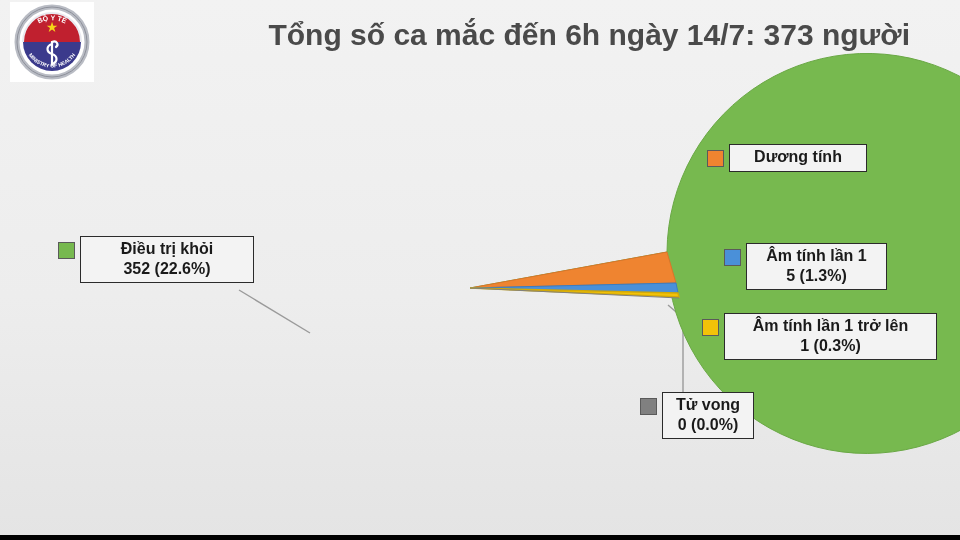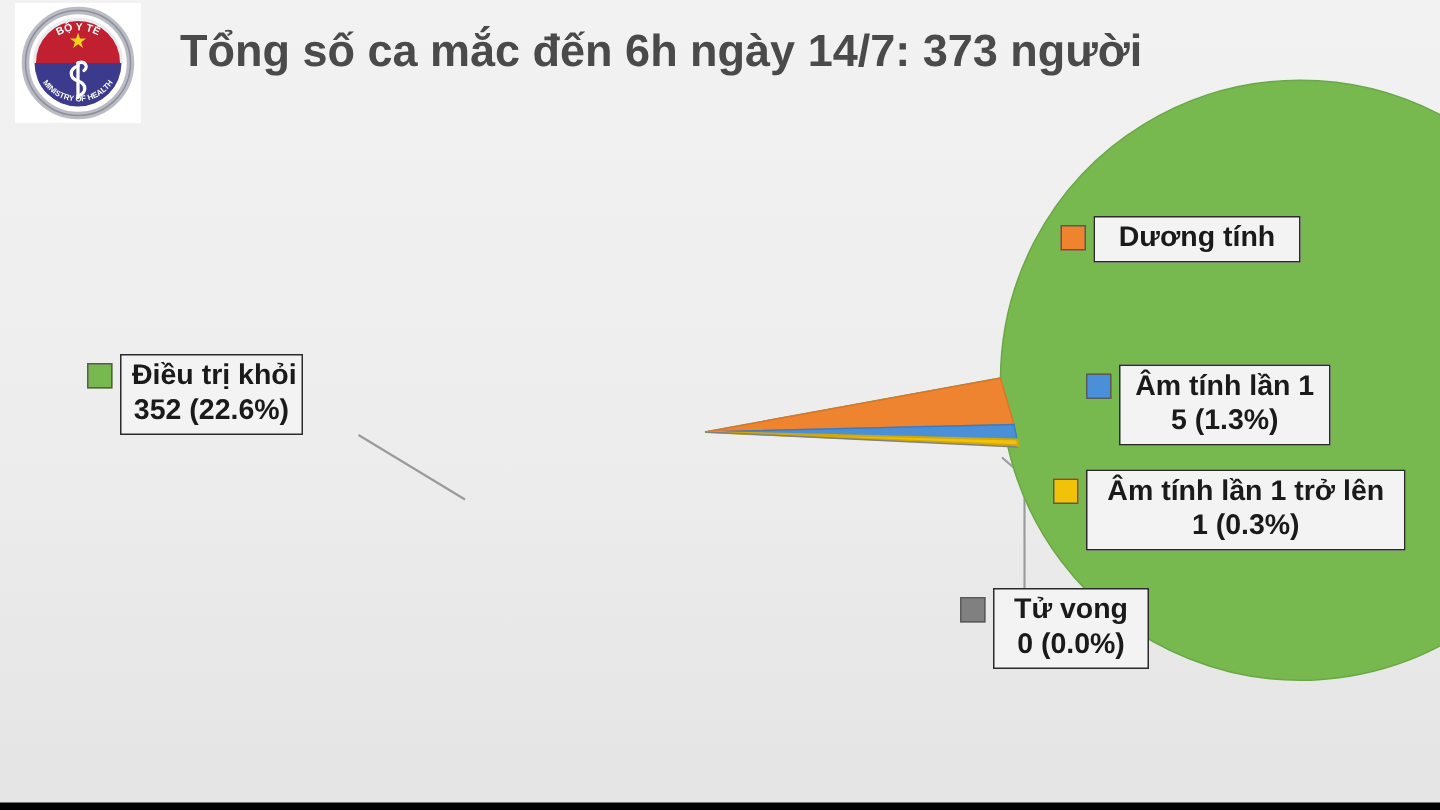--- a/index.html
+++ b/index.html
@@ -33,21 +33,21 @@
     background: #ffffff;
   }
   .logo-svg { display: block; }
 
   
   .title {
     position: absolute;
     left: 120px;
     top: 18px;
     width: 790px;
-    text-align: left;
+    text-align: right;
     font-size: 30px;
     font-weight: bold;
     color: #4a4a4a;
     letter-spacing: 0px;
     white-space: nowrap;
   }
 
   
   .chart-area {
     position: absolute;
@@ -75,40 +75,40 @@
     margin-top: 6px;
     margin-right: 5px;
   }
   .label-box {
     border: 1.5px solid #2b2b2b;
     background: #f3f3f3;
     padding: 2px 7px 4px 7px;
     box-sizing: border-box;
   }
   .label-line {
-    font-size: 19px;
+    font-size: 16px;
     font-weight: bold;
     color: #1a1a1a;
     line-height: 1.22;
     white-space: nowrap;
     text-align: center;
   }
 
   
   #lbl-khoi      { left: 58px;  top: 236px; }
   #lbl-duong     { left: 707px; top: 144px; }
   #lbl-am1       { left: 724px; top: 243px; }
   #lbl-am2       { left: 702px; top: 313px; }
   #lbl-tuvong    { left: 640px; top: 392px; }
 
-  #lbl-khoi   .label-box { width: 122px; }
+  #lbl-khoi   .label-box { width: 174px; }
   #lbl-duong  .label-box { width: 138px; }
   #lbl-am1    .label-box { width: 141px; }
   #lbl-am2    .label-box { width: 213px; }
-  #lbl-tuvong .label-box { width: 104px; }
+  #lbl-tuvong .label-box { width: 92px; }
 </style>
 </head>
 <body>
 
 <div id="slide">
 
   <div class="logo-wrap">
     <svg class="logo-svg" width="84" height="80" viewBox="0 0 84 80">
       <circle cx="42" cy="40" r="35" fill="none" stroke="#b9bcc4" stroke-width="5"></circle>
       <circle cx="42" cy="40" r="29" fill="#3b3a8c"></circle>

